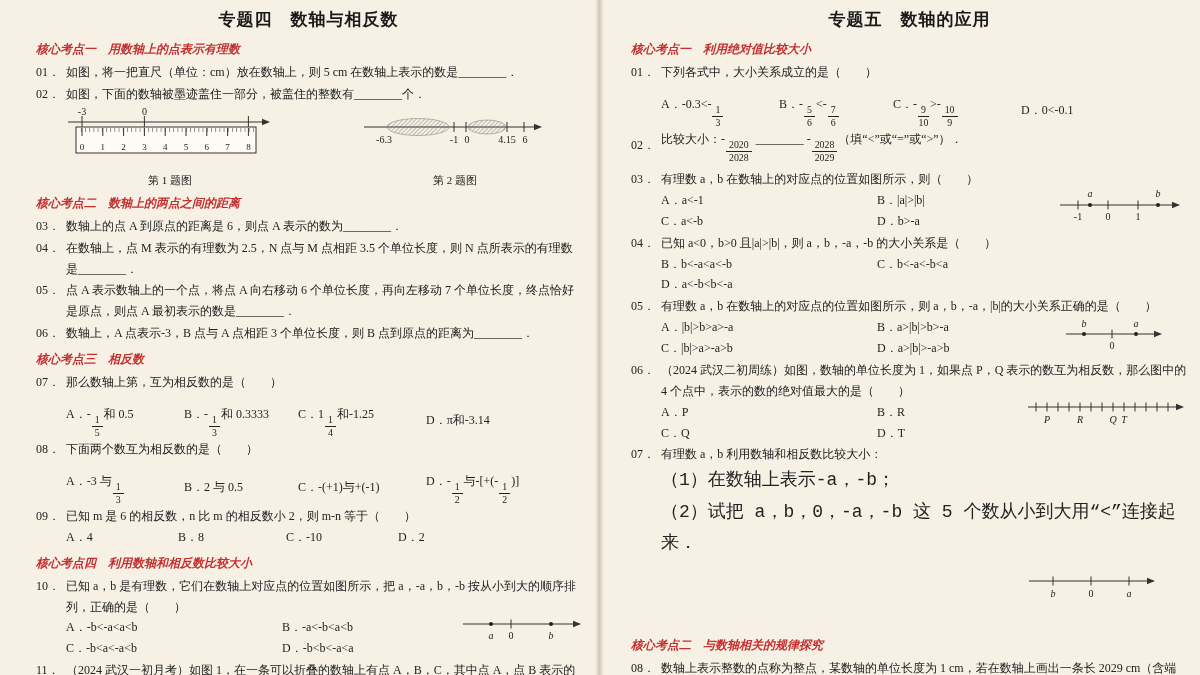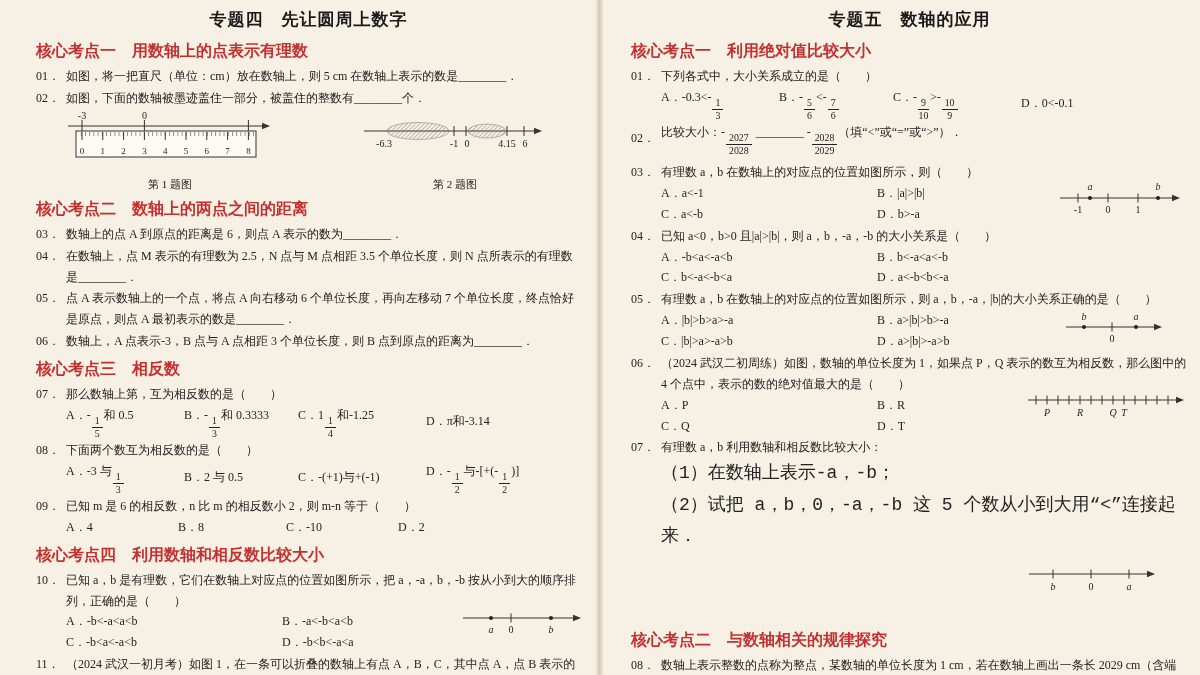--- a/index.html
+++ b/index.html
@@ -8,28 +8,28 @@
     background:#f6f1e4;
     font-family:"Liberation Serif","DejaVu Serif",serif;
     color:#222;
   }
   .page{position:absolute;top:0;height:675px;box-sizing:border-box;}
   .page-left{left:0;width:597px;padding:5px 16px 0 36px;}
   .page-right{left:603px;width:597px;padding:5px 12px 16px 28px;}
   .divider{position:absolute;left:595px;top:0;width:9px;height:675px;
     background:linear-gradient(90deg,#f6f1e4 0%,#ddd6c6 35%,#cfc9bb 50%,#ddd6c6 65%,#f6f1e4 100%);}
   .ptitle{text-align:center;font-size:17px;font-weight:bold;letter-spacing:1px;margin:3px 0 10px 0;color:#1a1a1a;}
-  .sect{color:#c43030;font-weight:bold;font-size:16px;
-    font-family:"Liberation Sans","DejaVu Sans",sans-serif;margin:7px 0 4px 0;}
+  .sect{color:#c43030;font-weight:bold;font-size:12px;
+    font-family:"Liberation Sans","DejaVu Sans",sans-serif;margin:7px 0 4px 0;font-style:italic;}
   .q{position:relative;padding-left:30px;font-size:12px;line-height:1.74;margin:0 0 1px 0;}
   .qno{position:absolute;left:0;top:0;}
   .sub{font-size:18px;line-height:1.74;font-family:Liberation Mono, monospace;}
   .opts{display:grid;font-size:12px;line-height:1.74;}
   .og4{grid-template-columns:112px 108px 112px auto;}
-  .og4w{grid-template-columns:118px 114px 128px auto;align-items:center;row-gap:18px;}
+  .og4w{grid-template-columns:118px 114px 128px auto;align-items:center;row-gap:18px;margin-top:11px;}
   .og2{grid-template-columns:216px auto;max-width:432px;}
   .frac{display:inline-flex;flex-direction:column;align-items:center;vertical-align:-0.55em;
     line-height:1.05;font-size:0.82em;margin:0 1px;}
   .frac .fn{padding:0 3px;border-bottom:1px solid #222;}
   .frac .fd{padding-top:1px;}
   .figrow{display:flex;align-items:flex-end;margin:4px 0 2px 28px;gap:86px;justify-content:flex-start;}
   .figbox{text-align:center;}
   .figcap{font-size:11px;margin-top:18px;}
   .absfig{position:absolute;}
   svg{overflow:visible;display:block;}
@@ -41,21 +41,21 @@
   svg text.it{font-style:italic;}
   svg text.sm{font-size:9px;}
   .gap8{height:8px;}
   .gap20{height:20px;}
   .mb6{margin-bottom:6px;}
 </style>
 </head>
 <body>
 
 <div class="page page-left">
-  <div class="ptitle">专题四　先让圆周上数字</div>
+  <div class="ptitle">专题四　数轴与相反数</div>
 
   <div class="sect">核心考点一　用数轴上的点表示有理数</div>
 
   <div class="q">
     <span class="qno">01．</span>
     <span>如图，将一把直尺（单位：cm）放在数轴上，则 5 cm 在数轴上表示的数是________．</span>
   </div>
   <div class="q">
     <span class="qno">02．</span>
     <span>如图，下面的数轴被墨迹盖住一部分，被盖住的整数有________个．</span>
@@ -249,21 +249,21 @@
             <span class="fn">10</span>
             <span class="fd">9</span>
           </span></span>
       <span>D．0&lt;-0.1</span>
     </div>
   </div>
 
   <div class="q mb6">
     <span class="qno" style="top:6px;">02．</span>
     <span>比较大小：-<span class="frac">
-          <span class="fn">2027</span>
+          <span class="fn">2020</span>
           <span class="fd">2028</span>
         </span> ________ -<span class="frac">
           <span class="fn">2028</span>
           <span class="fd">2029</span>
         </span>（填“&lt;”或“=”或“&gt;”）．</span>
   </div>
 
   <div class="q">
     <span class="qno">03．</span>
     <span>有理数 a，b 在数轴上的对应点的位置如图所示，则（　　）</span>
@@ -286,21 +286,20 @@
       <text x="18" y="31">-1</text>
       <text x="48" y="31">0</text>
       <text x="78" y="31">1</text>
     </svg>
   </div>
 
   <div class="q">
     <span class="qno">04．</span>
     <span>已知 a&lt;0，b&gt;0 且|a|&gt;|b|，则 a，b，-a，-b 的大小关系是（　　）</span>
     <div class="opts og2">
-      <span>A．-b&lt;a&lt;-a&lt;b</span>
       <span>B．b&lt;-a&lt;a&lt;-b</span>
       <span>C．b&lt;-a&lt;-b&lt;a</span>
       <span>D．a&lt;-b&lt;b&lt;-a</span>
     </div>
   </div>
 
   <div class="q">
     <span class="qno">05．</span>
     <span>有理数 a，b 在数轴上的对应点的位置如图所示，则 a，b，-a，|b|的大小关系正确的是（　　）</span>
     <div class="opts og2">

